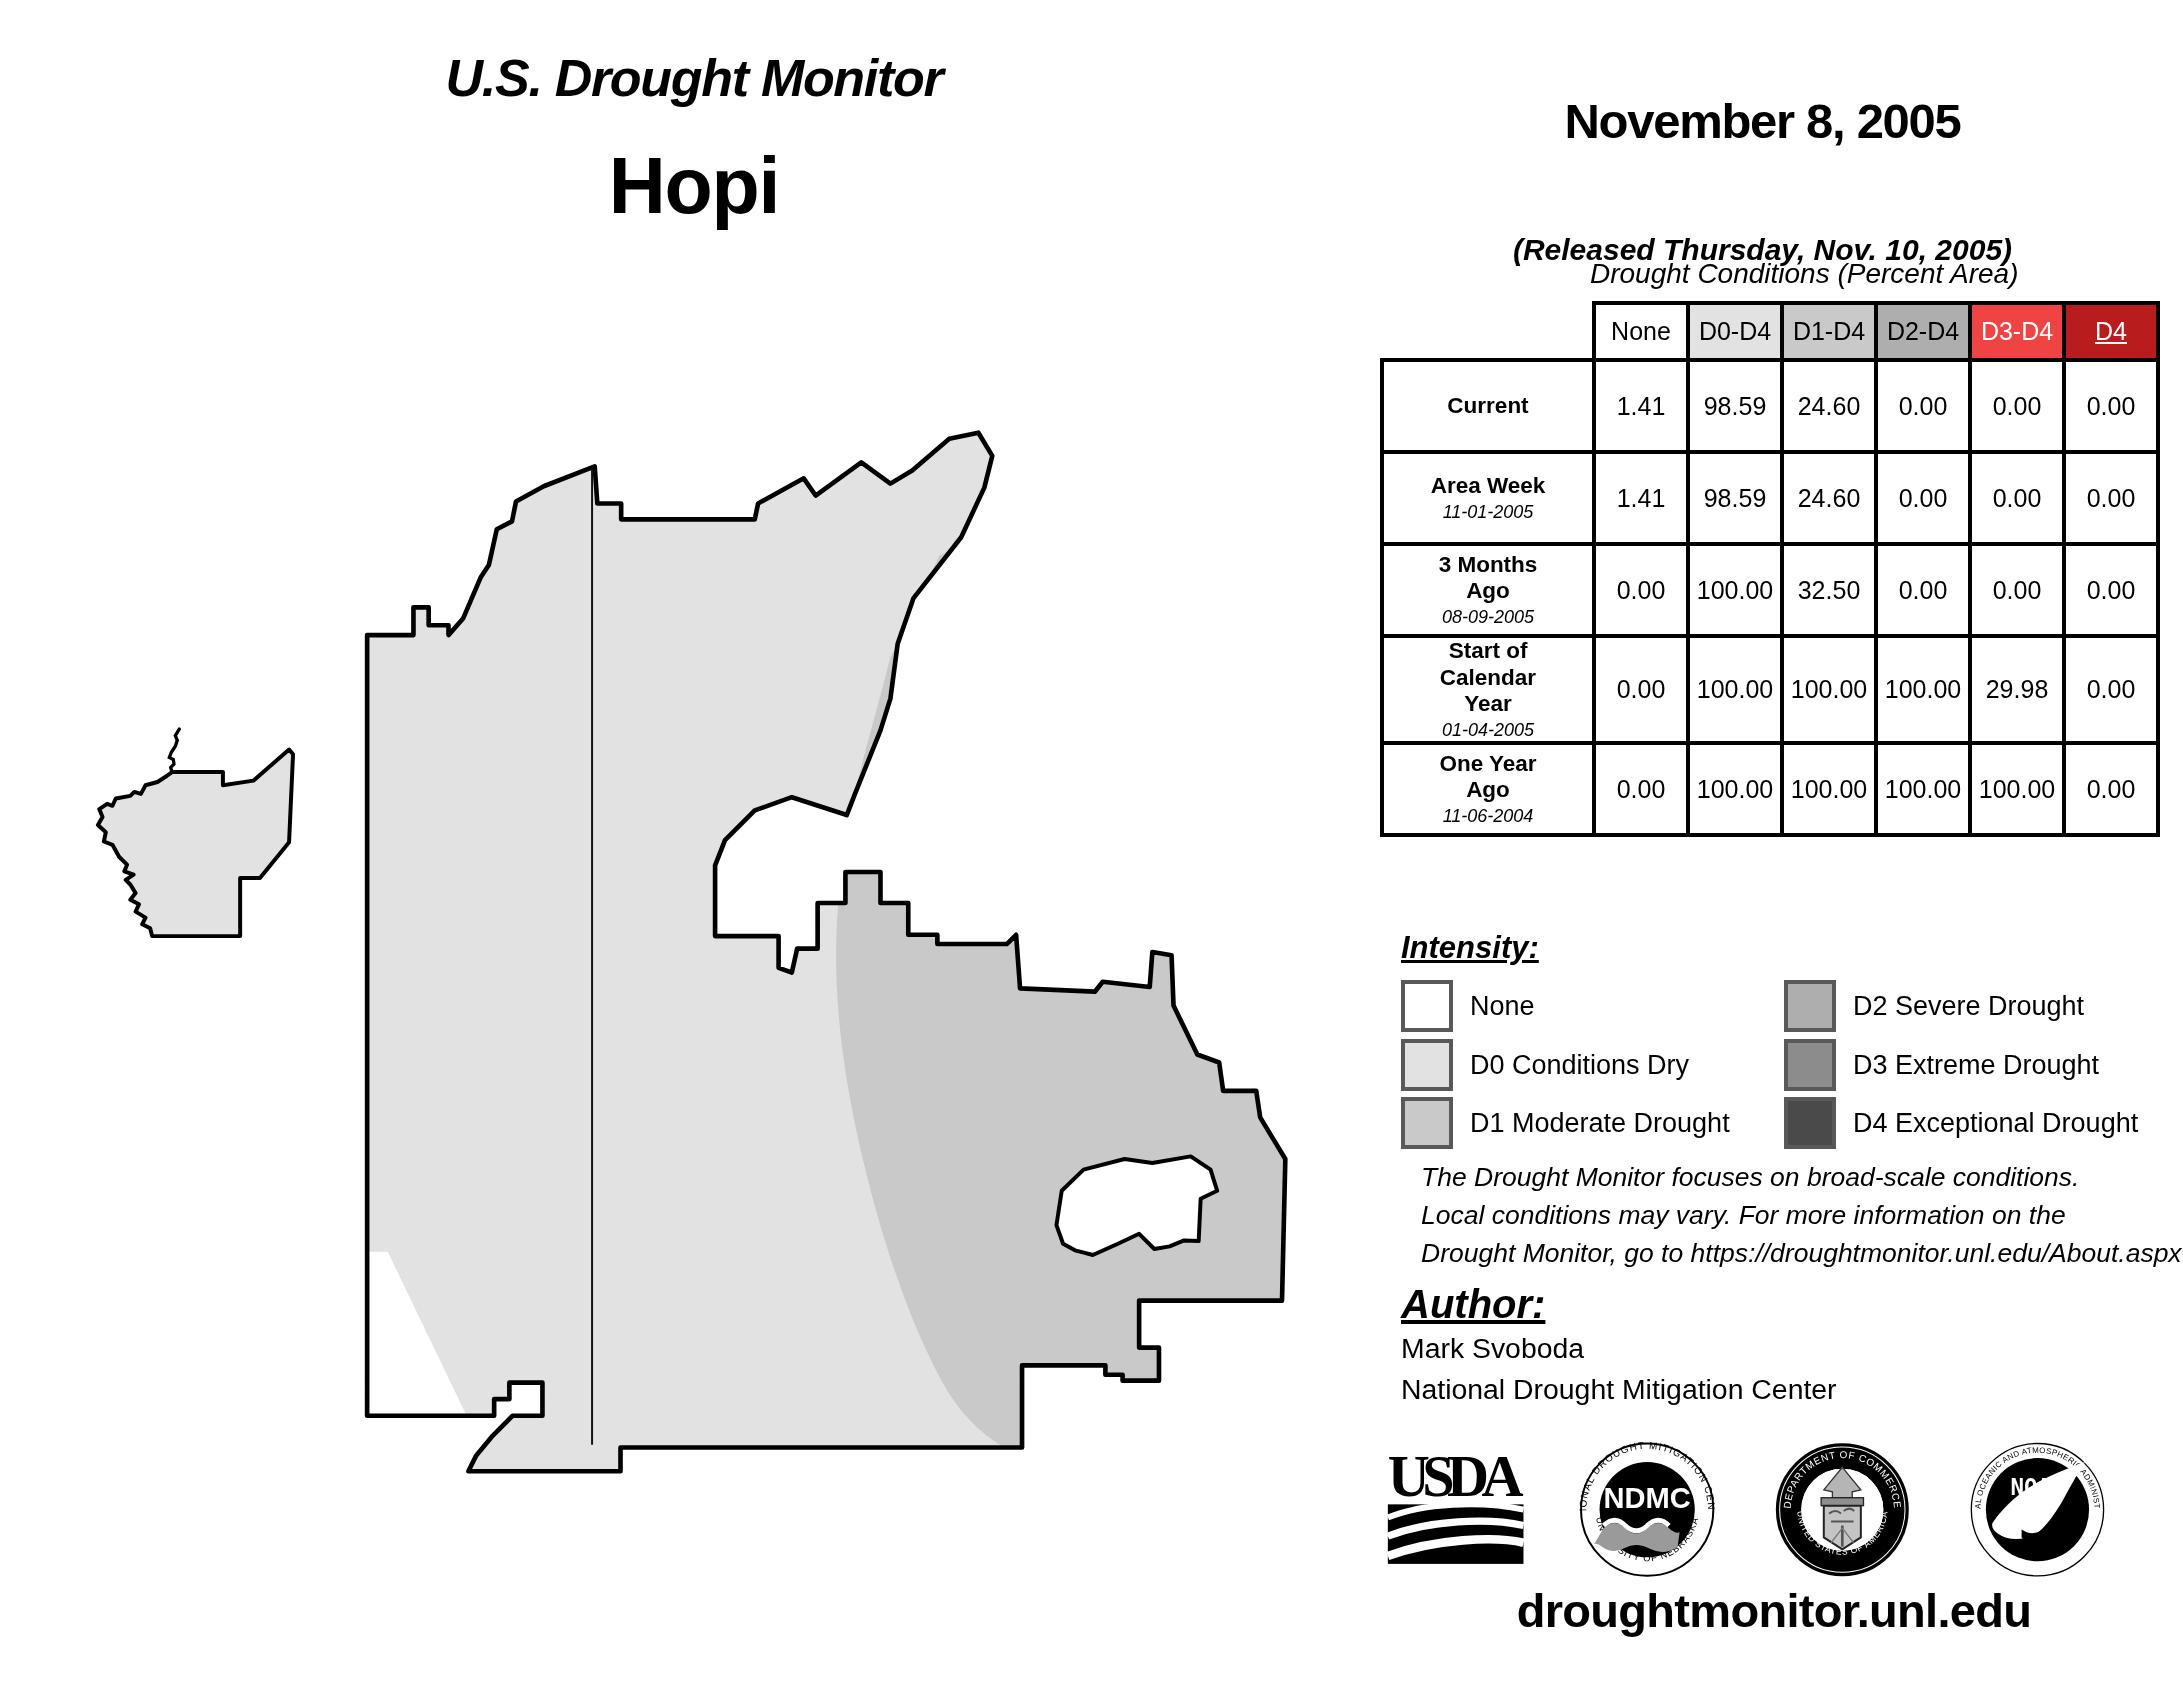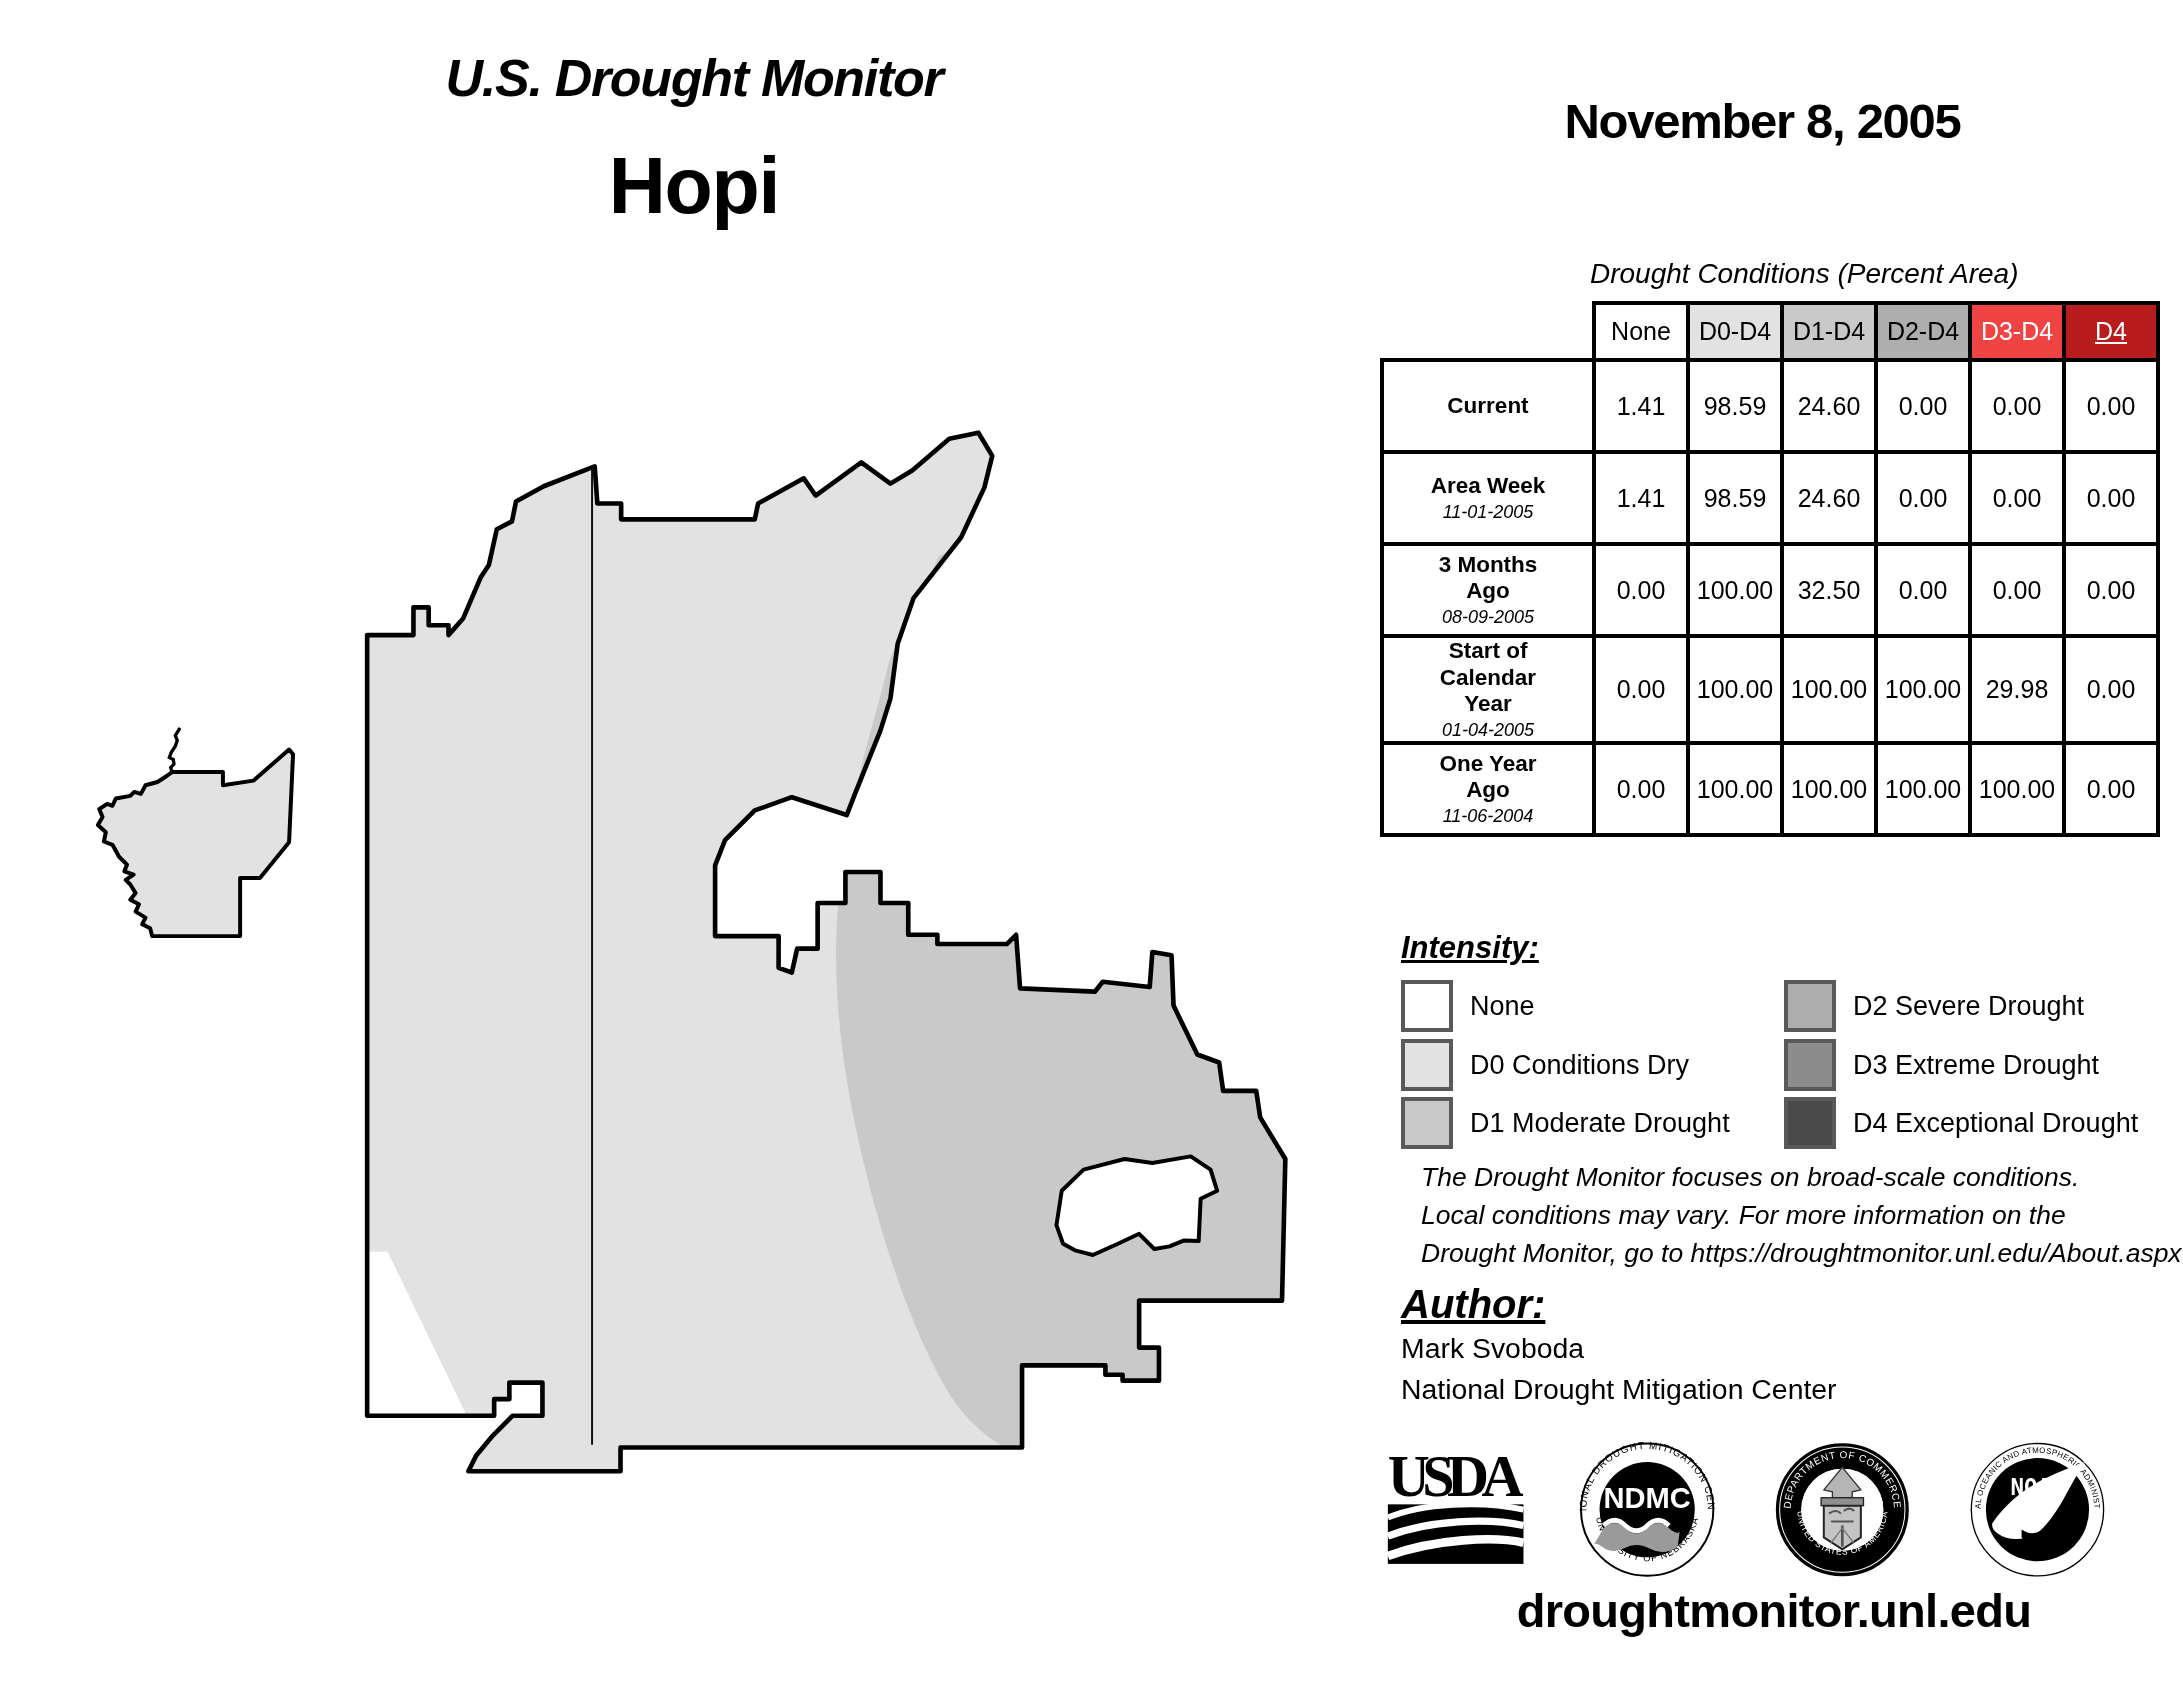--- a/index.html
+++ b/index.html
@@ -112,20 +112,21 @@
       <path d="M3012,2302 C3050,2248 3098,2230 3152,2210 C3124,2252 3116,2282 3086,2312 C3070,2328 3038,2332 3020,2318 C3014,2314 3010,2308 3012,2302 Z" fill="#fff"></path>
       <path d="M3056,2312 q14,10 30,2 l-8,14 q-14,4 -22,-4 Z" fill="#000"></path>
       <text x="3080" y="2260" text-anchor="middle" fill="#fff" font-weight="bold" font-size="34" font-family="DejaVu Sans Mono, monospace">NOAA</text>
     </g>
   </svg>
 
   <div class="abs main-title">U.S. Drought Monitor</div>
   <div class="abs region-title">Hopi</div>
 
   <div class="abs date-title">November 8, 2005</div>
+  <div class="abs released">(Released Thursday, Nov. 10, 2005)</div>
   <div class="abs valid">Valid 7 a.m. EST</div>
 
   <div class="abs tbl-caption">Drought Conditions (Percent Area)</div>
 
   <table class="drought abs" style="left:1380px;top:301px;">
     <thead>
       <tr>
         <th class="corner col-label"></th>
         <th class="col-data" style="background-color: rgb(255, 255, 255);">None</th>
         <th class="col-data" style="background-color: rgb(226, 226, 226);">D0-D4</th>

